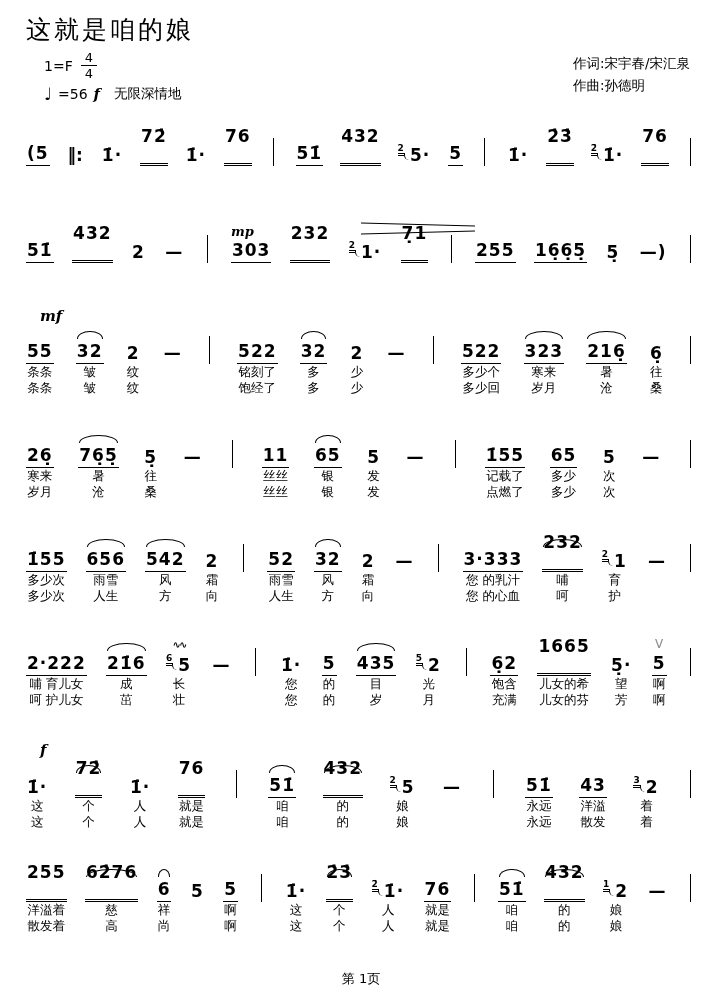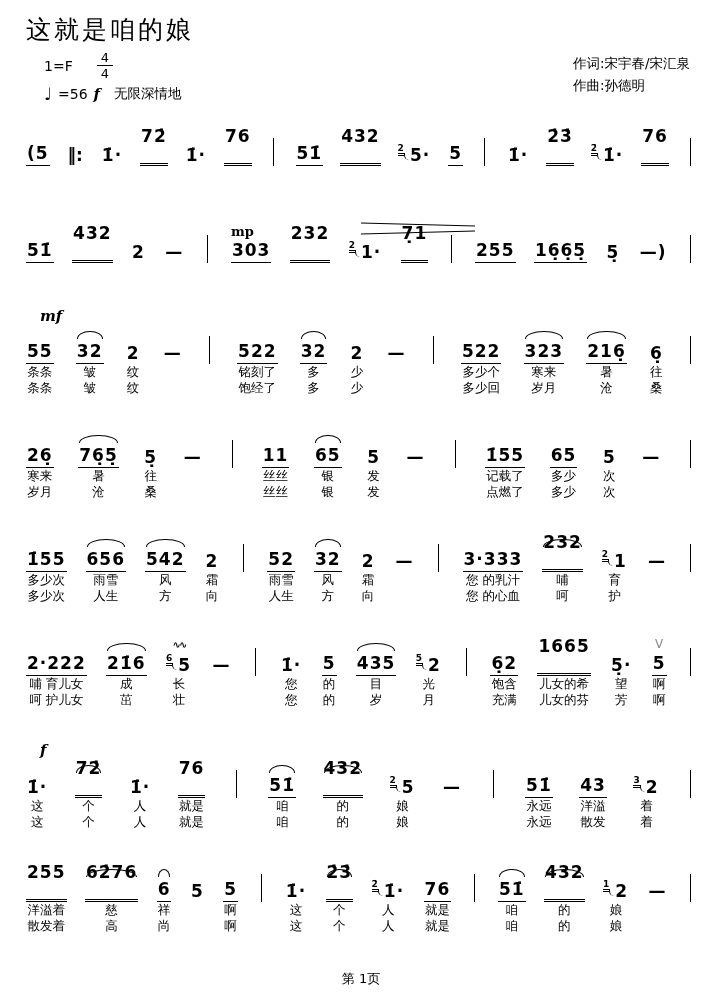--- a/index.html
+++ b/index.html
@@ -11,21 +11,21 @@
   .page{padding:6px 26px 0 26px;}
 
   
   .title{
     font-family:"DejaVu Serif",serif;
     font-size:25px;letter-spacing:3px;
     margin-top:7px;height:34px;
   }
   .head-row{position:relative;height:66px;margin-top:4px;}
   .key-block{position:absolute;left:18px;top:0;font-size:14px;}
-  .key-line{display:flex;align-items:center;gap:24px;}
+  .key-line{display:flex;align-items:center;gap:8px;}
   .frac{display:inline-block;text-align:center;font-size:13px;line-height:1;}
   .frac .num{display:block;border-bottom:1px solid #000;padding:0 4px 1px;}
   .frac .den{display:block;padding-top:1px;}
   .tempo-line{display:flex;align-items:center;gap:6px;margin-top:4px;font-size:14px;}
   .qnote{font-size:17px;}
   .dynit{font-family:"DejaVu Serif",serif;font-style:italic;font-weight:bold;font-size:15px;}
   .expr{font-size:13.5px;margin-left:8px;}
   .credits{position:absolute;right:6px;top:2px;font-size:13.5px;line-height:1.6;text-align:left;}
 
   
@@ -35,21 +35,21 @@
     font-size:15px;margin-left:14px;height:18px;line-height:18px;
   }
   .staff{display:flex;justify-content:space-between;align-items:flex-end;}
   .cell{display:flex;flex-direction:column;align-items:center;min-width:10px;}
   .top{height:15px;line-height:15px;font-size:9px;align-self:stretch;text-align:center;position:relative;}
   .slur{
     display:block;height:7px;margin:6px 1px 0;
     border:1px solid #000;border-bottom:none;
     border-radius:50% 50% 0 0 / 100% 100% 0 0;
   }
-  .dynmark{font-family:"DejaVu Serif",serif;font-weight:bold;font-size:13px;text-align:left;}
+  .dynmark{font-family:"DejaVu Serif",serif;font-style:italic;font-weight:bold;font-size:13px;text-align:left;}
   .breath{color:#8a8a8a;font-size:12px;}
   .mord{font-size:10px;letter-spacing:-2px;font-weight:bold;}
   .note{display:flex;align-items:flex-end;font-weight:bold;font-size:17px;line-height:22px;height:24px;white-space:nowrap;}
   .nt{letter-spacing:1px;padding:0 1px;}
   .u1{border-bottom:1px solid #000;padding-bottom:2px;line-height:19px;}
   .u2{border-bottom:3px double #000;padding-bottom:17px;line-height:19px;}
   .rep{font-weight:bold;letter-spacing:0;}
   .grace{
     position:relative;top:-10px;font-size:9px;line-height:9px;font-weight:bold;
     border-bottom:3px double #000;margin-right:5px;

